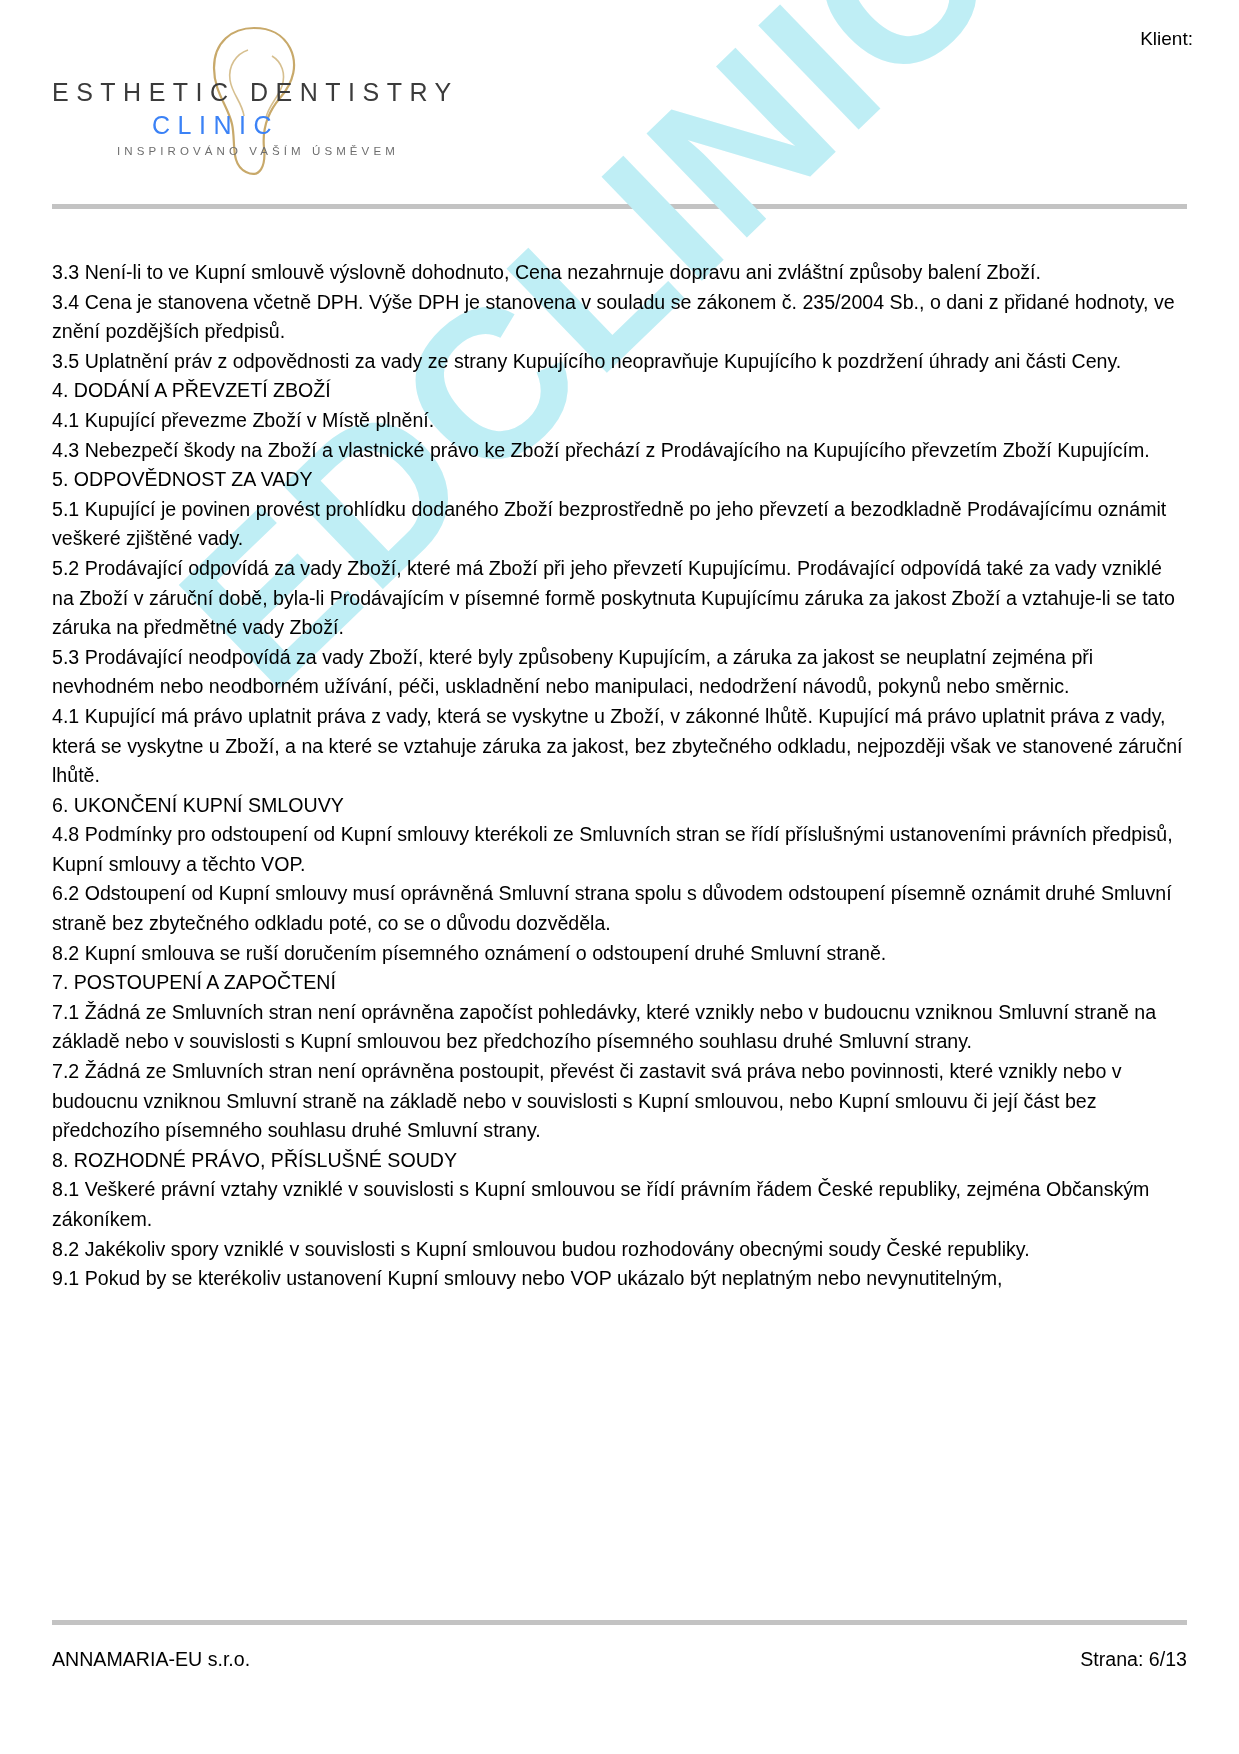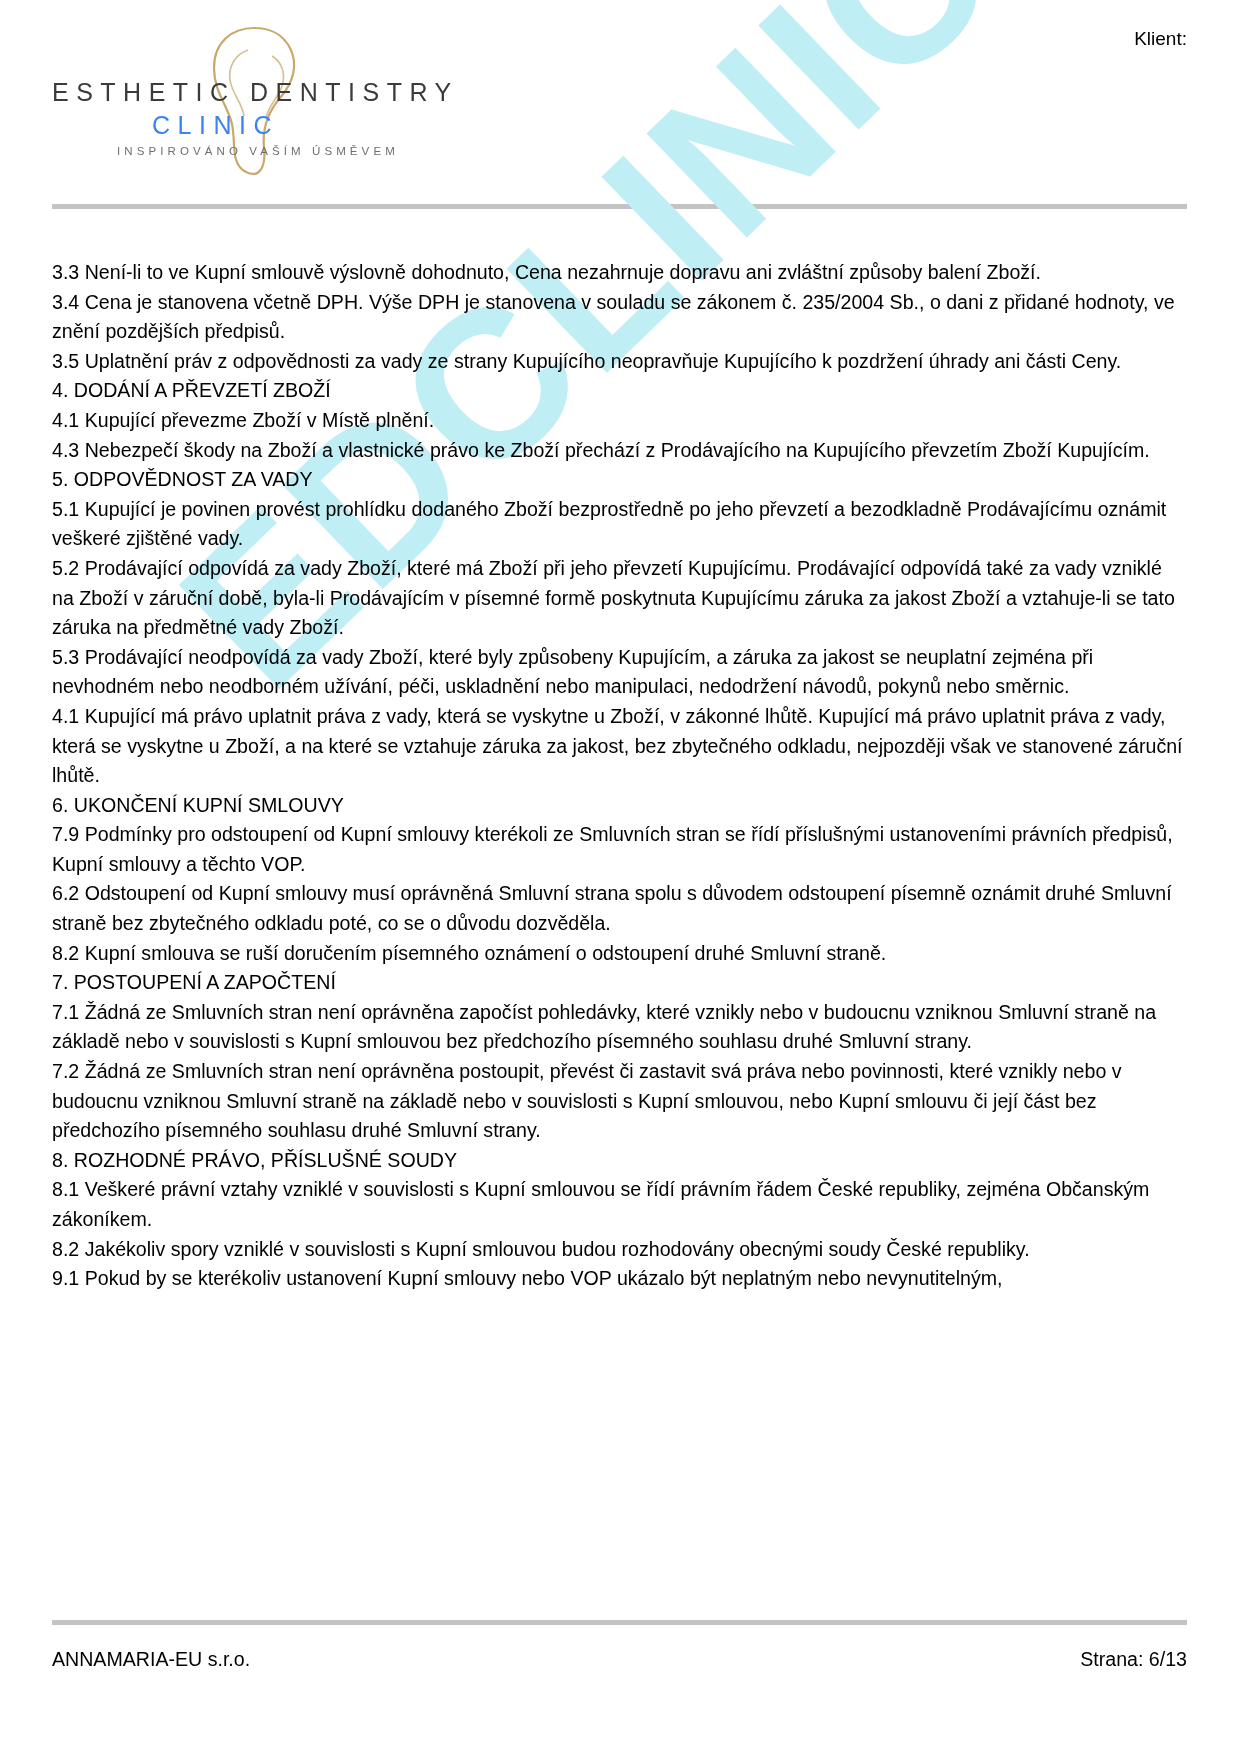--- a/index.html
+++ b/index.html
@@ -63,21 +63,21 @@
     left: 65px;
     top: 119px;
     font-size: 11.5px;
     letter-spacing: 4.1px;
     color: #6e6e6e;
     white-space: nowrap;
     text-align: center;
   }
   .client-label {
     position: absolute;
-    right: 52px;
+    right: 46px;
     top: 28px;
     font-size: 19px;
     color: #000000;
   }
 
   
   .rule {
     position: absolute;
     left: 52px;
     right: 52px;
@@ -170,21 +170,21 @@
       <p>3.5 Uplatnění práv z odpovědnosti za vady ze strany Kupujícího neopravňuje Kupujícího k pozdržení úhrady ani části Ceny.</p>
       <p>4. DODÁNÍ A PŘEVZETÍ ZBOŽÍ</p>
       <p>4.1 Kupující převezme Zboží v Místě plnění.</p>
       <p>4.3 Nebezpečí škody na Zboží a vlastnické právo ke Zboží přechází z Prodávajícího na Kupujícího převzetím Zboží Kupujícím.</p>
       <p>5. ODPOVĚDNOST ZA VADY</p>
       <p>5.1 Kupující je povinen provést prohlídku dodaného Zboží bezprostředně po jeho převzetí a bezodkladně Prodávajícímu oznámit veškeré zjištěné vady.</p>
       <p>5.2 Prodávající odpovídá za vady Zboží, které má Zboží při jeho převzetí Kupujícímu. Prodávající odpovídá také za vady vzniklé na Zboží v záruční době, byla-li Prodávajícím v písemné formě poskytnuta Kupujícímu záruka za jakost Zboží a vztahuje-li se tato záruka na předmětné vady Zboží.</p>
       <p>5.3 Prodávající neodpovídá za vady Zboží, které byly způsobeny Kupujícím, a záruka za jakost se neuplatní zejména při nevhodném nebo neodborném užívání, péči, uskladnění nebo manipulaci, nedodržení návodů, pokynů nebo směrnic.</p>
       <p>4.1 Kupující má právo uplatnit práva z vady, která se vyskytne u Zboží, v zákonné lhůtě. Kupující má právo uplatnit práva z vady, která se vyskytne u Zboží, a na které se vztahuje záruka za jakost, bez zbytečného odkladu, nejpozději však ve stanovené záruční lhůtě.</p>
       <p>6. UKONČENÍ KUPNÍ SMLOUVY</p>
-      <p>7.9 Podmínky pro odstoupení od Kupní smlouvy kterékoli ze Smluvních stran se řídí příslušnými ustanoveními právních předpisů, Kupní smlouvy a těchto VOP.</p>
+      <p>4.8 Podmínky pro odstoupení od Kupní smlouvy kterékoli ze Smluvních stran se řídí příslušnými ustanoveními právních předpisů, Kupní smlouvy a těchto VOP.</p>
       <p>6.2 Odstoupení od Kupní smlouvy musí oprávněná Smluvní strana spolu s důvodem odstoupení písemně oznámit druhé Smluvní straně bez zbytečného odkladu poté, co se o důvodu dozvěděla.</p>
       <p>8.2 Kupní smlouva se ruší doručením písemného oznámení o odstoupení druhé Smluvní straně.</p>
       <p>7. POSTOUPENÍ A ZAPOČTENÍ</p>
       <p>7.1 Žádná ze Smluvních stran není oprávněna započíst pohledávky, které vznikly nebo v budoucnu vzniknou Smluvní straně na základě nebo v souvislosti s Kupní smlouvou bez předchozího písemného souhlasu druhé Smluvní strany.</p>
       <p>7.2 Žádná ze Smluvních stran není oprávněna postoupit, převést či zastavit svá práva nebo povinnosti, které vznikly nebo v budoucnu vzniknou Smluvní straně na základě nebo v souvislosti s Kupní smlouvou, nebo Kupní smlouvu či její část bez předchozího písemného souhlasu druhé Smluvní strany.</p>
       <p>8. ROZHODNÉ PRÁVO, PŘÍSLUŠNÉ SOUDY</p>
       <p>8.1 Veškeré právní vztahy vzniklé v souvislosti s Kupní smlouvou se řídí právním řádem České republiky, zejména Občanským zákoníkem.</p>
       <p>8.2 Jakékoliv spory vzniklé v souvislosti s Kupní smlouvou budou rozhodovány obecnými soudy České republiky.</p>
       <p>9.1 Pokud by se kterékoliv ustanovení Kupní smlouvy nebo VOP ukázalo být neplatným nebo nevynutitelným,</p>
     </div>

